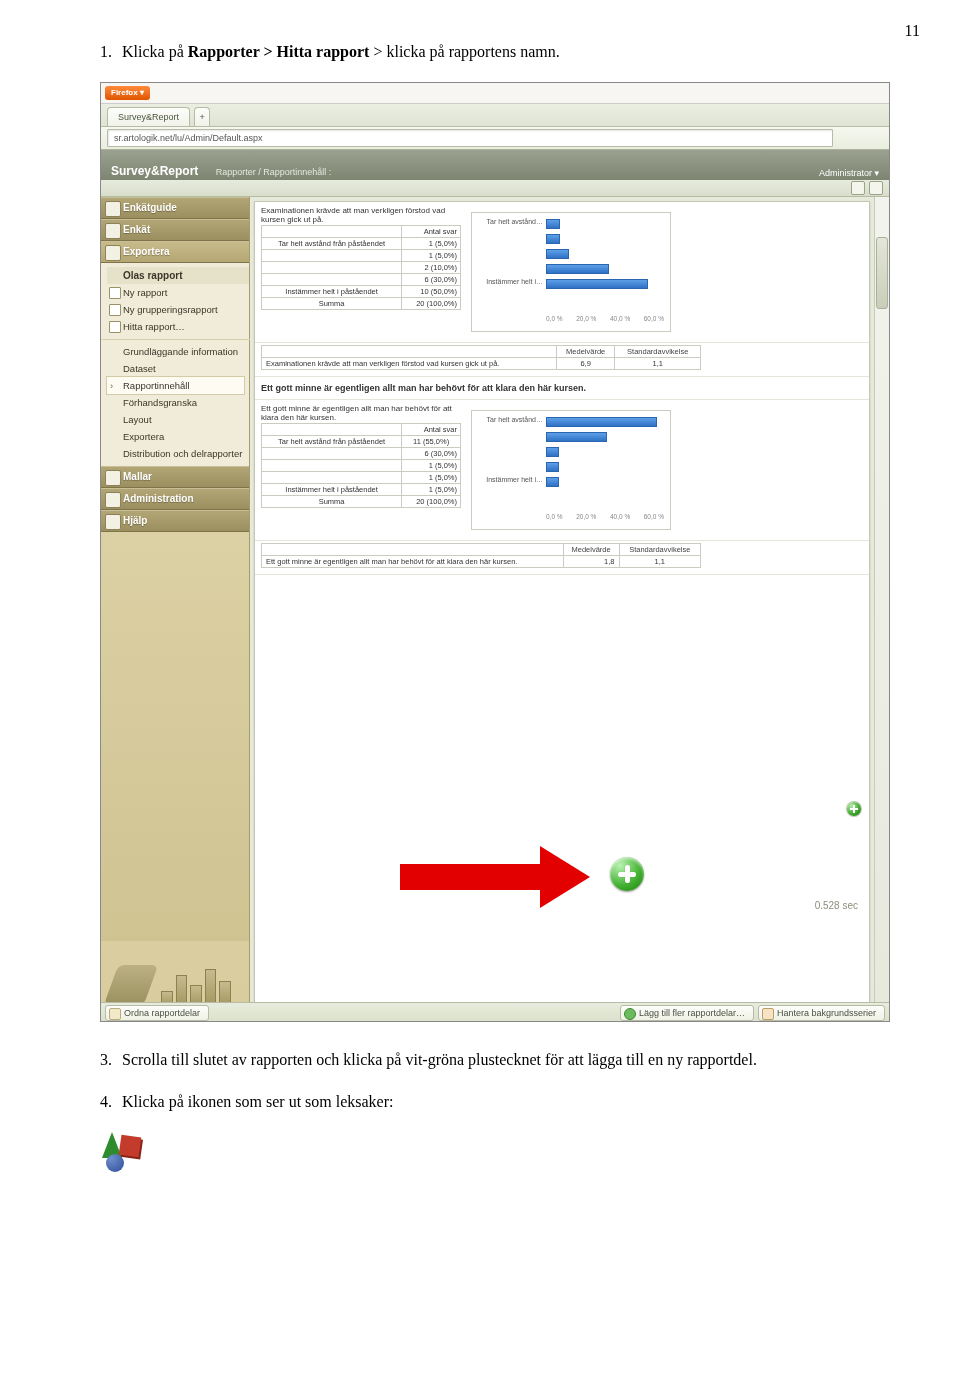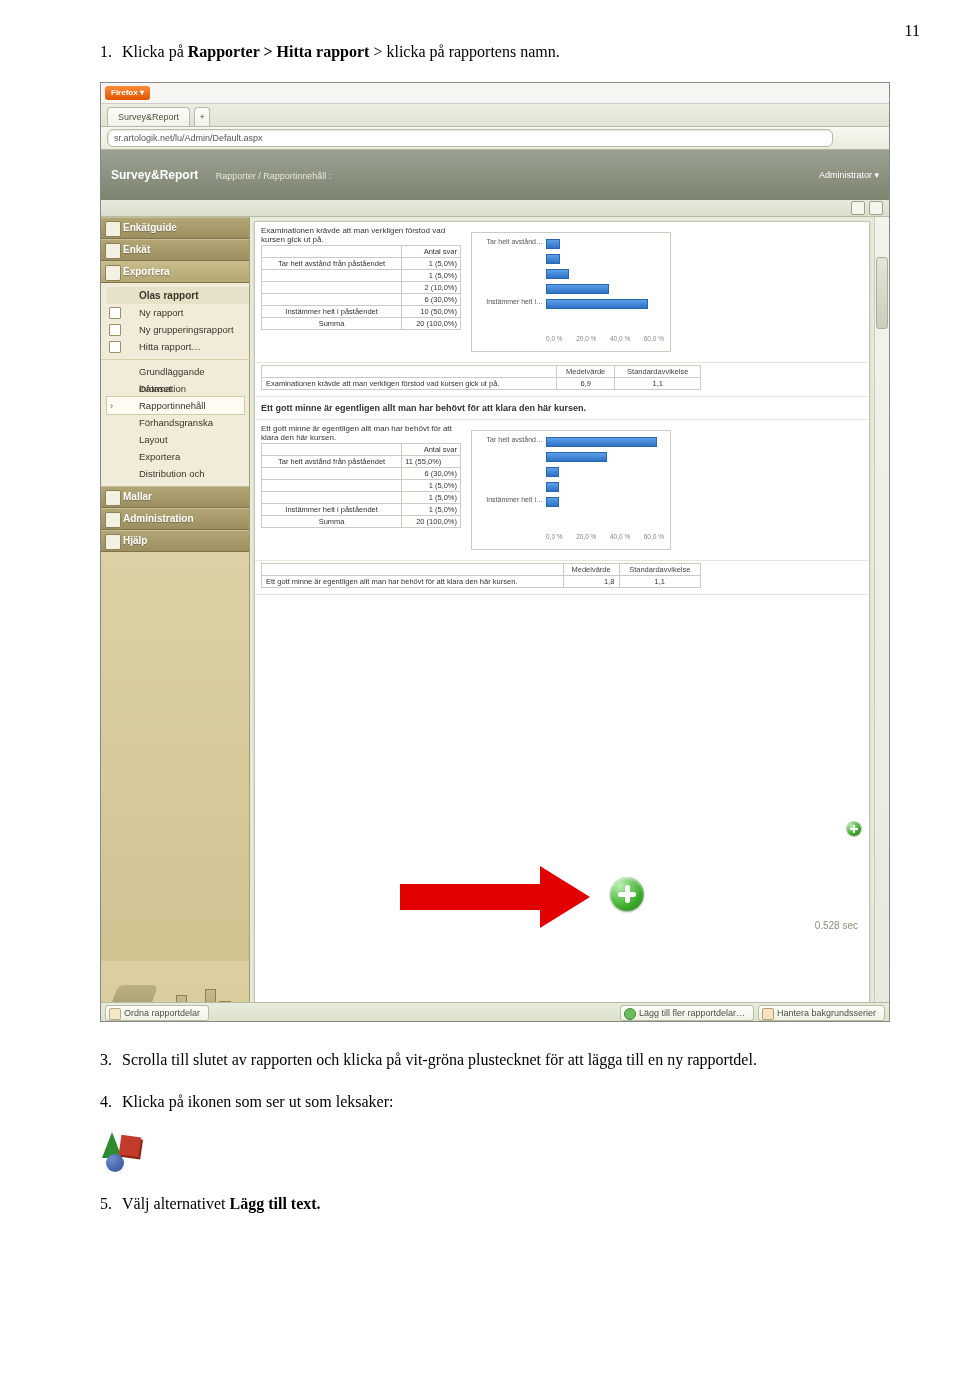--- a/index.html
+++ b/index.html
@@ -91,35 +91,35 @@
     display:flex;
     align-items:center;
     padding-right:50px;
   }
   .addrbox{
     flex:1;
     height:16px;
     margin:0 6px;
     background:#fff;
     border:1px solid #b5bba5;
-    border-radius:6px;
+    border-radius:1px;
     font-size:9px;
     line-height:16px;
     padding:0 6px;
     color:#555;
     box-shadow:inset 1px 1px 2px rgba(0,0,0,.1);
   }
   .app-header{
     height:26px;
     background:linear-gradient(#9aa190,#7d8470);
     color:#fff;
     display:flex;
-    align-items:center;
+    align-items:flex-end;
     justify-content:space-between;
-    padding:12px 10px;
+    padding:2px 10px;
     font-weight:bold;
     font-size:12px;
     box-shadow:0 1px 2px rgba(0,0,0,.3);
   }
   .app-header .bc{
     font-size:9px;
     font-weight:normal;
     color:#e4e7de;
     margin-left:14px;
   }
@@ -177,21 +177,21 @@
     position:absolute;left:4px;top:3px;width:14px;height:14px;
     background:#f3f0e4;border:1px solid #8c8157;border-radius:2px;
   }
   .sb-sub{
     background:#f0ecd9;
     color:#3a362a;
     font-size:9.5px;
     padding:4px 0 4px 6px;
   }
   .sb-sub .row{
-    height:17px;line-height:17px;padding-left:32px;position:relative;
+    height:17px;line-height:17px;padding-left:16px;position:relative;
     cursor:default;
   }
   .sb-sub .row.t{font-size:10px;font-weight:bold;background:#e6e2ca;}
   .sb-sub .row .ic{
     position:absolute;left:2px;top:3px;width:10px;height:10px;
     border:1px solid #9a9166;background:#fff;border-radius:1px;
   }
   .sb-sub .row.sel{background:#fdfbf2;border:1px solid #d3caa6;margin:-1px 4px -1px -1px;}
   .sb-sub .row.sel::before{content:"›";position:absolute;left:3px;top:0;color:#6d6644;}
   .sidebar .spacer{flex:1;background:linear-gradient(#dcd1a4,#cfc392);}
@@ -487,21 +487,21 @@
             <div class="tablewrap">
               <div class="qtxt">Ett gott minne är egentligen allt man har behövt för att klara den här kursen.</div>
               <table class="mini">
                 <tbody>
                     <tr>
                       <td></td>
                       <th>Antal svar</th>
                     </tr>
                 <tr>
                       <td>Tar helt avstånd från påståendet</td>
-                      <td style="text-align:left">11 (55,0%)</td>
+                      <td style="text-align:center">11 (55,0%)</td>
                     </tr>
                 <tr>
                       <td></td>
                       <td style="text-align:right">6 (30,0%)</td>
                     </tr>
                 <tr>
                       <td></td>
                       <td style="text-align:right">1 (5,0%)</td>
                     </tr>
                 <tr>
@@ -585,16 +585,13 @@
   <p class="step">
     <span class="n">4.</span><span>Klicka på ikonen som ser ut som leksaker:</span>
   </p>
 
   <div class="icon-toy">
     <div class="cone"></div>
       <div class="cube"></div>
       <div class="ball"></div>
   </div>
 
-  <p class="step">
-    <span class="n">5.</span><span>Välj alternativet </span><span class="bold">Lägg till text.</span>
-  </p>
 </div>
 
 </body></html>

